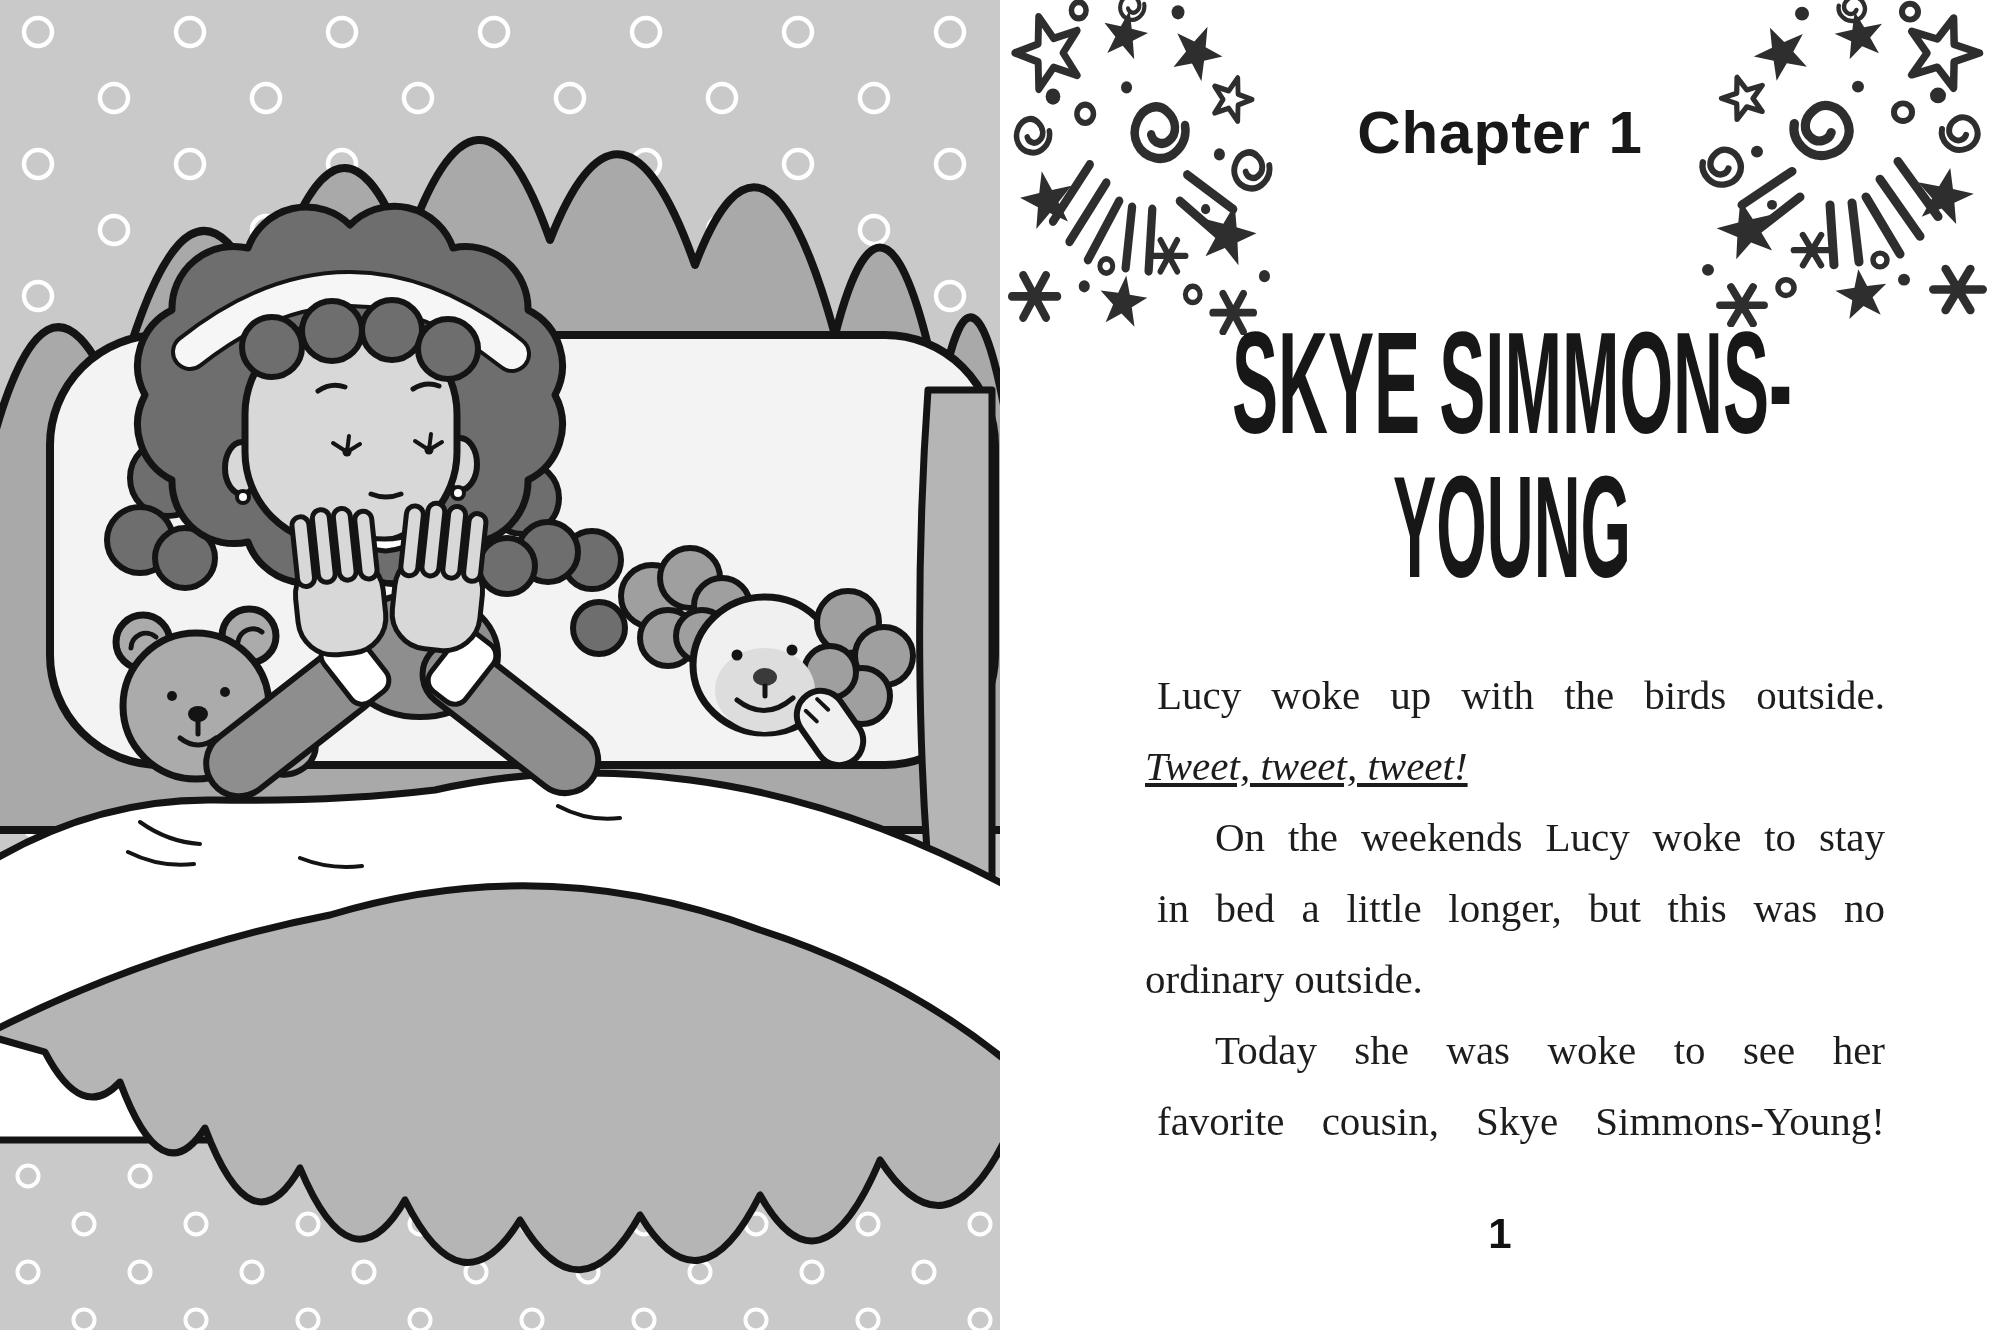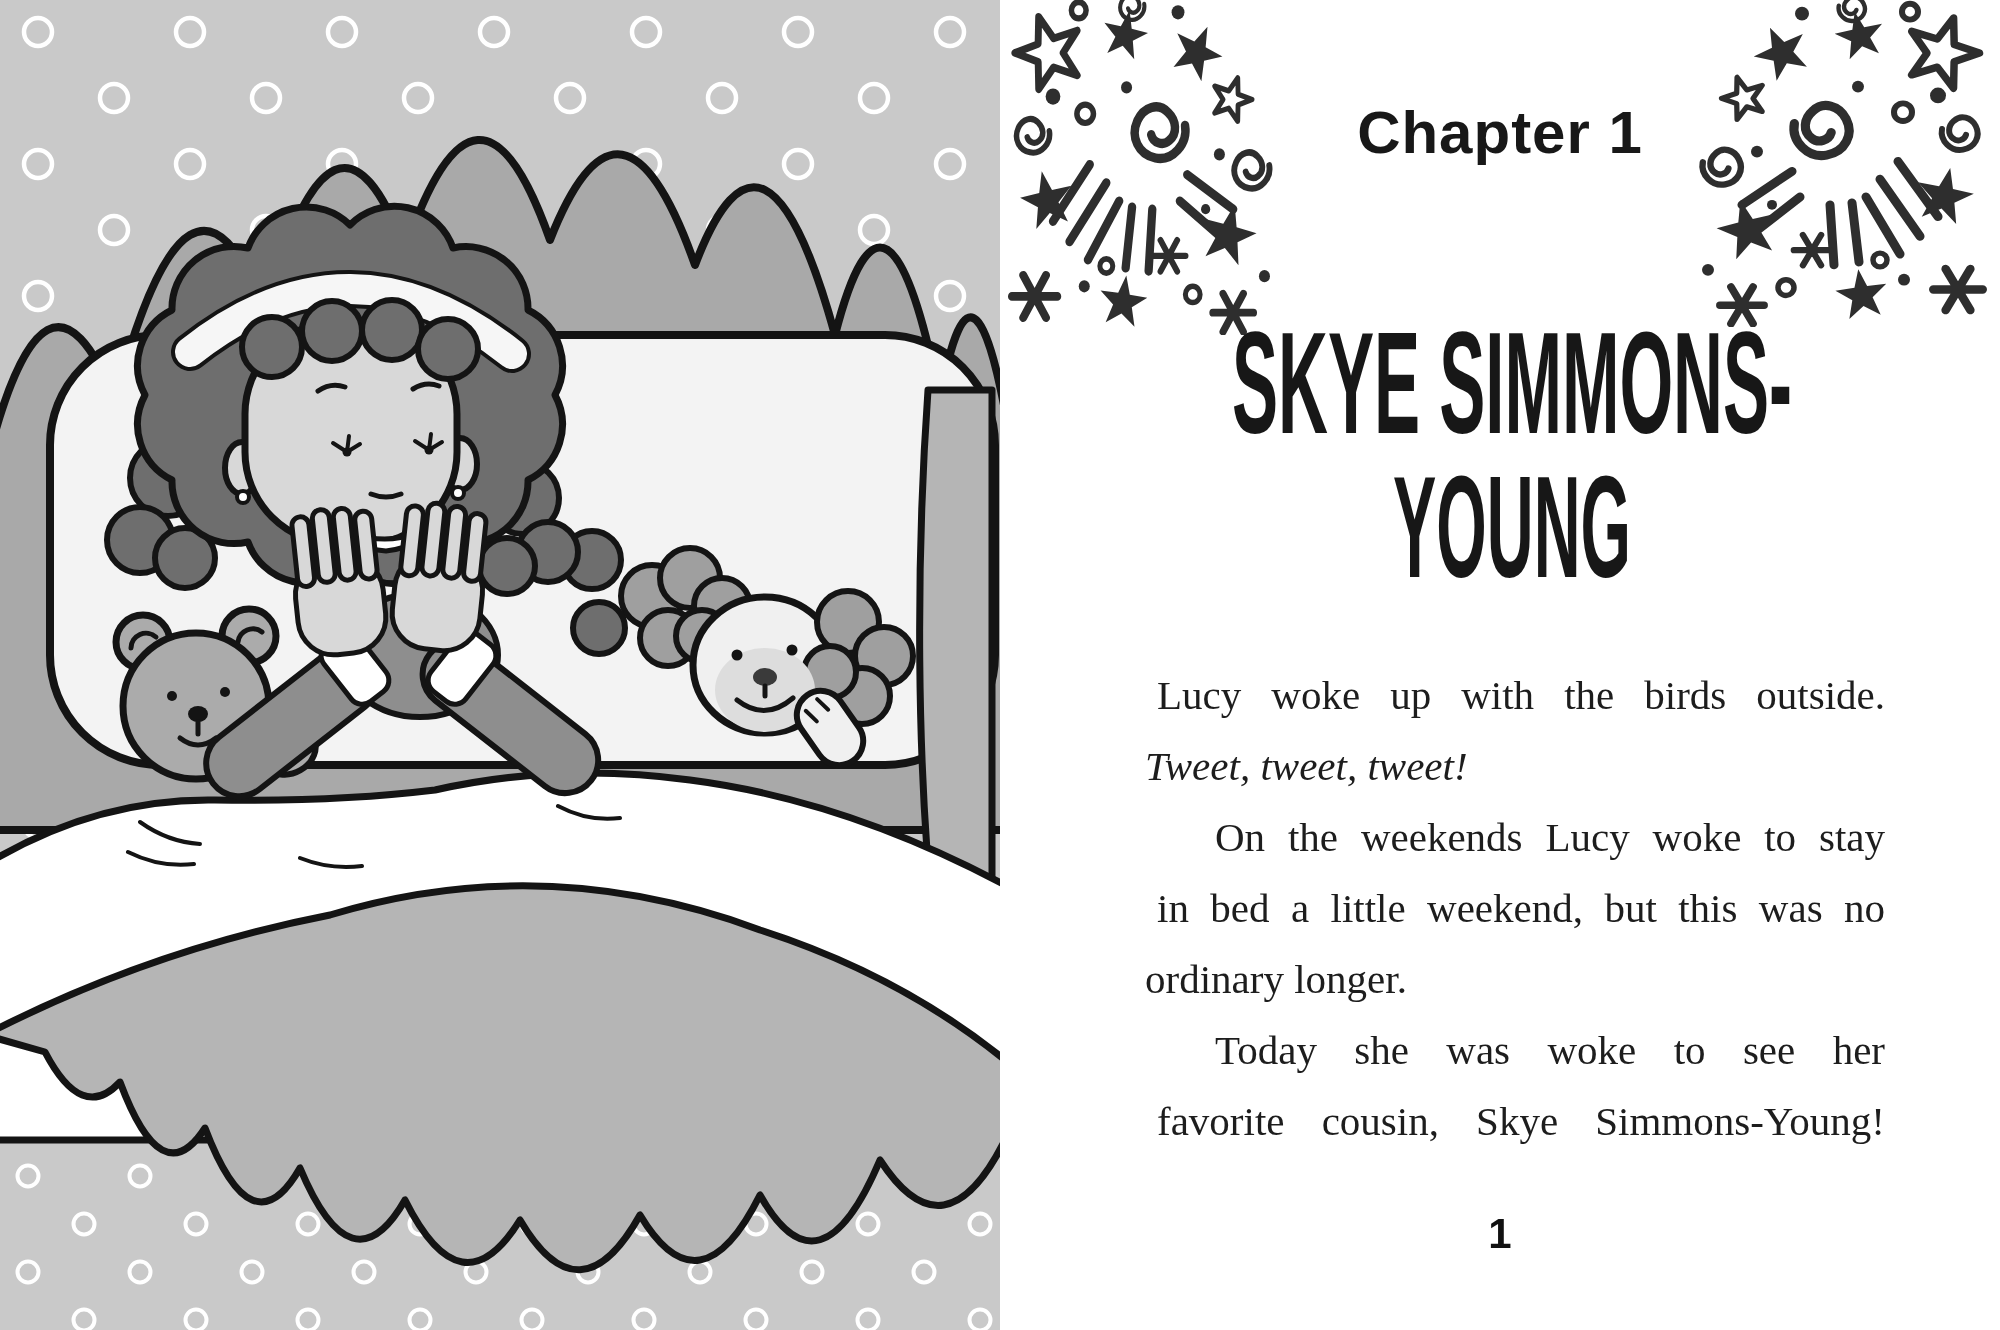--- a/index.html
+++ b/index.html
@@ -20,21 +20,21 @@
     font-family:"Liberation Sans",sans-serif;font-weight:bold;fill:#171717;
   }
   .body-text{
     position:absolute;left:145px;top:660px;width:740px;
     font-family:"Liberation Serif","DejaVu Serif",serif;
     font-size:41px;line-height:71px;color:#1d1d1d;
   }
   .bline{text-align:left;}
   .bline.just{text-align:justify;text-align-last:justify;margin-left:12px;}
   .bline.indent{padding-left:58px;}
-  .bline.italic{font-style:italic;}
+  .bline.italic{font-style:italic;text-decoration:underline;}
   .pageno{
     position:absolute;left:0;right:0;top:1210px;text-align:center;
     font-weight:bold;font-size:42px;color:#111;
   }
 </style>
 </head>
 <body>
 
 <svg width="0" height="0" style="position:absolute" aria-hidden="true">
   <defs>
@@ -249,20 +249,20 @@
 
   <svg class="title-svg" width="1000" height="620" viewBox="0 0 1000 620">
     <text class="title-text" x="512" y="433" text-anchor="middle" font-size="145" textLength="560" lengthAdjust="spacingAndGlyphs">SKYE SIMMONS-</text>
     <text class="title-text" x="512" y="577" text-anchor="middle" font-size="145" textLength="238" lengthAdjust="spacingAndGlyphs">YOUNG</text>
   </svg>
 
   <div class="body-text">
     <div class="bline just">Lucy woke up with the birds outside.</div>
     <div class="bline italic">Tweet, tweet, tweet!</div>
     <div class="bline just indent">On the weekends Lucy woke to stay</div>
-    <div class="bline just">in bed a little weekend, but this was no</div>
-    <div class="bline">ordinary longer.</div>
+    <div class="bline just">in bed a little longer, but this was no</div>
+    <div class="bline">ordinary outside.</div>
     <div class="bline just indent">Today she was woke to see her</div>
     <div class="bline just">favorite cousin, Skye Simmons-Young!</div>
   </div>
 
   <div class="pageno">1</div>
 </div>
 
 </body></html>

